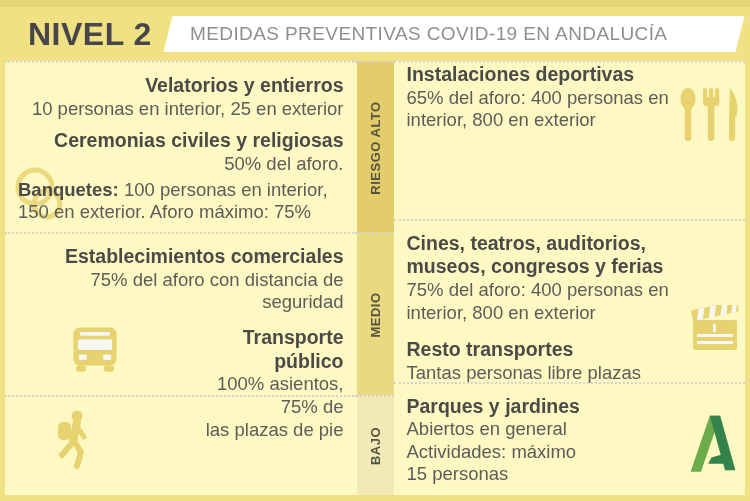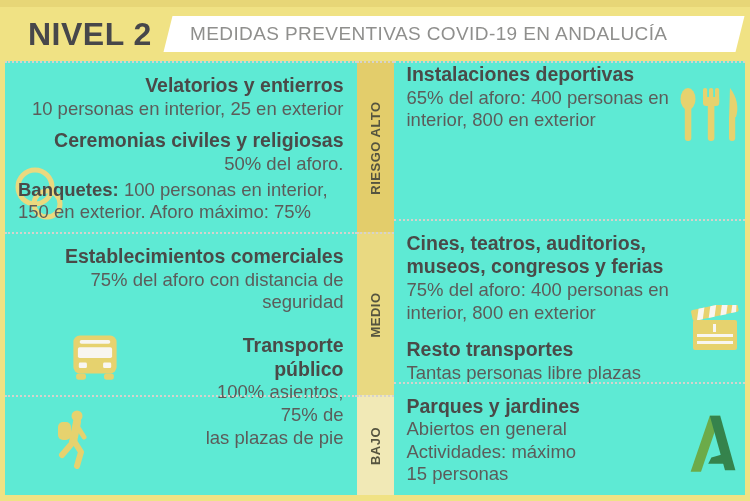--- a/index.html
+++ b/index.html
@@ -14,21 +14,21 @@
   .header{position:absolute;top:7px;left:0;width:750px;height:54px;display:flex;align-items:center;justify-content:flex-end;}
   .level{margin-left:28px;font-size:32px;font-weight:800;color:#47474a;letter-spacing:.5px;white-space:nowrap;}
   .subtitle-box{
     flex:1;margin-left:16px;margin-right:10px;background:#ffffff;
     transform:skewX(-14deg);height:36px;display:flex;align-items:center;
     box-shadow:0 0 0 0;
   }
   .subtitle-box .inner{transform:skewX(14deg);color:#8f8f8d;font-size:19px;letter-spacing:.4px;padding-left:22px;white-space:nowrap;}
   
   .content{position:absolute;top:61px;left:5px;right:5px;bottom:6px;display:flex;}
-  .panel{flex:1;background:#5eead4;display:flex;flex-direction:column;min-width:0;justify-content:space-between;}
+  .panel{flex:1;background:#fef9c3;display:flex;flex-direction:column;min-width:0;justify-content:space-between;}
   .band-col{width:37px;display:flex;flex-direction:column;}
   .row{box-sizing:border-box;border-top:2px dotted #d6d3cc;position:relative;}
   .r1{height:171px;}
   .r2{height:163px;}
   .r3{flex:1;}
   .pad{padding:0 13px;}
   .left-col .txt{text-align:right;}
   h3{margin:0;font-size:19.5px;font-weight:700;color:#4a4a48;line-height:1.22;white-space:pre-line;}
   p{margin:0 0 9px 0;font-size:18.5px;color:#5c5c5a;line-height:1.22;white-space:pre-line;}
   .mt{margin-top:11px;}
@@ -39,21 +39,21 @@
   .band.medium{background:#e9d981;}
   .band.low{background:#f1e9b6;}
   .band-label{
     position:absolute;top:50%;left:50%;
     transform:translate(-50%,-50%) rotate(-90deg);
     font-size:13px;font-weight:700;color:#55543f;letter-spacing:.5px;white-space:nowrap;
   }
   
   .icon{position:absolute;}
   .rings-icon{left:6px;top:104px;z-index:0;}
-  .bus-row{display:flex;align-items:flex-start;margin-top:20px;gap:48px;}
+  .bus-row{display:flex;align-items:flex-start;margin-top:12px;gap:48px;}
   .bus-icon-wrap{width:64px;margin-left:50px;flex:none;}
   .bus-txt{flex:1;text-align:right;}
   .hiker-row{display:flex;align-items:flex-start;margin-top:12px;}
   .hiker-icon-wrap{width:56px;margin-left:28px;flex:none;}
   .hiker-txt{flex:1;text-align:right;}
   .cutlery-icon{right:4px;top:25px;}
   .clapper-icon{right:2px;top:84px;}
   .logo-icon{right:8px;top:26px;}
   .z1{position:relative;z-index:1;}
 </style>

